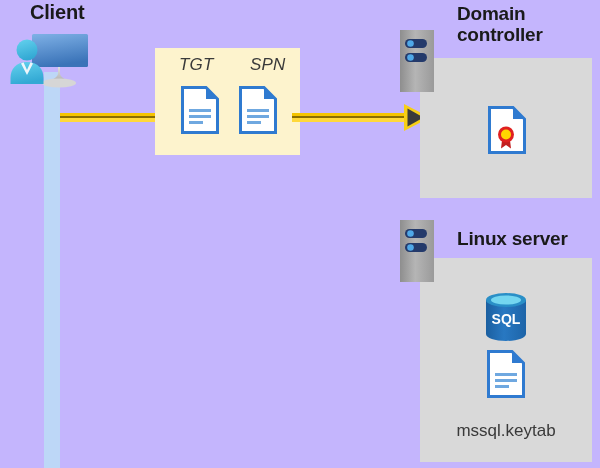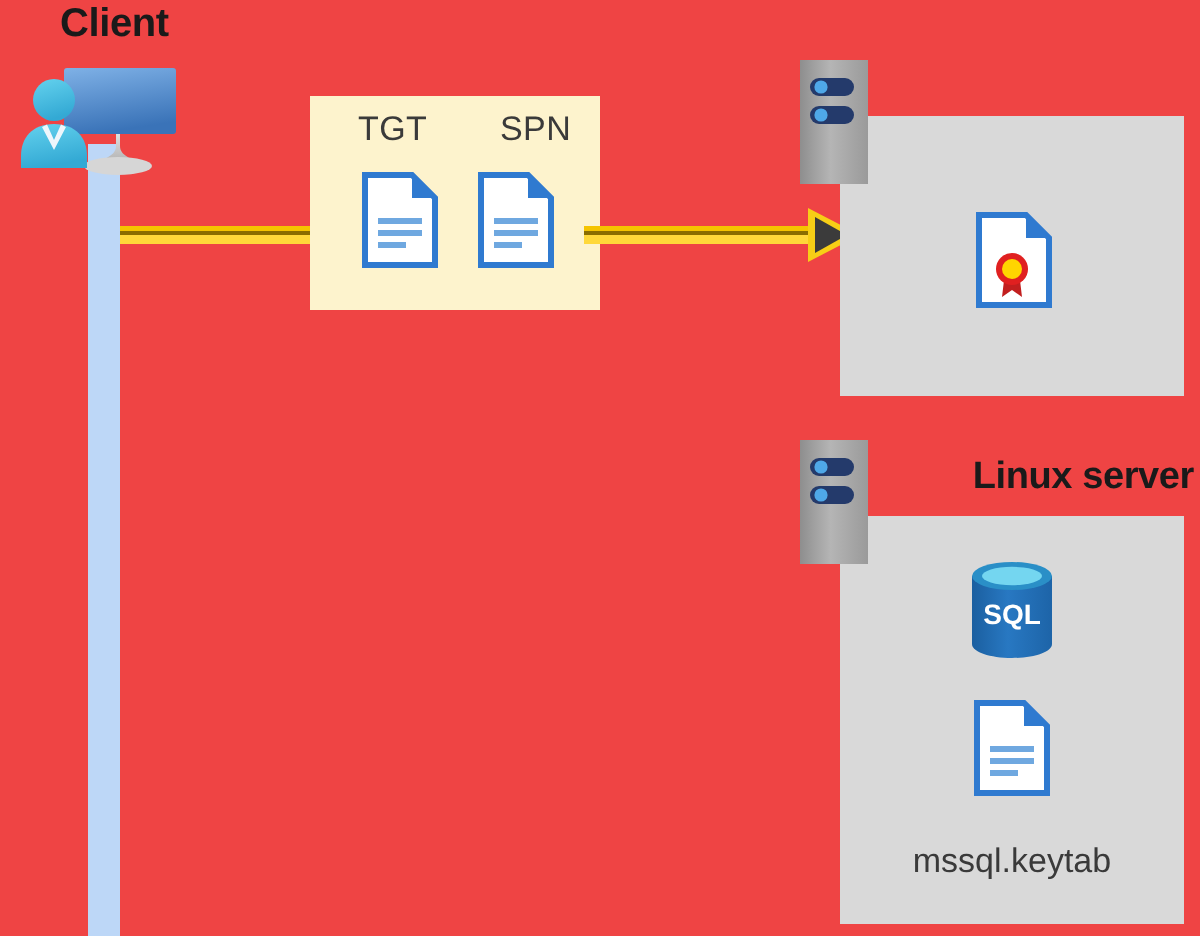--- a/index.html
+++ b/index.html
@@ -7,21 +7,21 @@
     padding: 0;
     background: #ffffff;
   }
   body {
     font-family: "Liberation Sans", sans-serif;
   }
   #canvas {
     position: relative;
     width: 600px;
     height: 468px;
-    background: #ef4444;
+    background: #c4b5fd;
     overflow: hidden;
   }
 
   
   .abs { position: absolute; }
 
   
   .title-bold {
     font-family: "Liberation Sans", sans-serif;
     font-weight: bold;
@@ -39,21 +39,20 @@
     left: 457px;
     top: 3px;
     font-size: 19px;
     width: 140px;
   }
   #linux-title {
     left: 457px;
     top: 228px;
     font-size: 19px;
     width: 140px;
-    text-align: right;
   }
 
   
   #lifeline {
     left: 44px;
     top: 72px;
     width: 16px;
     height: 396px;
     background: #bdd7f7;
   }
@@ -74,20 +73,21 @@
     height: 107px;
     background: #fdf3cd;
   }
   .msg-label {
     position: absolute;
     top: 55px;
     font-size: 17px;
     color: #3a3a3a;
     font-family: "Liberation Sans", sans-serif;
     letter-spacing: 0.2px;
+    font-style: italic;
   }
   #label-tgt { left: 179px; }
   #label-spn { left: 250px; }
 
   .doc-tgt { left: 181px; top: 86px; }
   .doc-spn { left: 239px; top: 86px; }
 
   
   .arrow-seg {
     height: 9px;
@@ -125,21 +125,21 @@
   
   .server-tower {
     width: 34px;
     height: 62px;
   }
   #dc-server    { left: 400px; top: 30px; }
   #linux-server { left: 400px; top: 220px; }
 
   
   #cert-doc   { left: 488px; top: 106px; }
-  #sql-db     { left: 484px; top: 280px; text-decoration: underline; }
+  #sql-db     { left: 484px; top: 292px; text-decoration: underline; }
   #keytab-doc { left: 487px; top: 350px; }
 
   #keytab-label {
     left: 420px;
     top: 421px;
     width: 172px;
     text-align: center;
     font-size: 17px;
     color: #3a3a3a;
     font-family: Liberation Sans, sans-serif;
@@ -213,20 +213,24 @@
 
   <div class="abs arrow-seg" id="arrow-seg-b"></div>
 
   <div class="abs" id="arrow-head">
     <svg width="26" height="27" viewBox="0 0 26 27" xmlns="http://www.w3.org/2000/svg">
       <path d="M0 0 L26 13.5 L0 27 Z" fill="#f7cf16"></path>
       <path d="M3.5 4.5 L19.5 13.5 L3.5 22.5 Z" fill="#3b3b3b"></path>
     </svg>
   </div>
 
+  <div class="abs title-bold" id="dc-title">
+    <div>Domain</div>
+    <div>controller</div>
+  </div>
 
   <div class="abs" id="dc-box"></div>
 
   <div class="abs" id="cert-doc">
     <svg width="38" height="48" viewBox="0 0 38 48" xmlns="http://www.w3.org/2000/svg">
       <path d="M1.5 1.5 H25 L36.5 13 V46.5 H1.5 Z" fill="#ffffff" stroke="#2f7ad0" stroke-width="3"></path>
       <path d="M25 1.5 L36.5 13 H25 Z" fill="#2f7ad0"></path>
 
       <path d="M14.5 30 L13 42.5 L18 39 L23 42.5 L21.5 30 Z" fill="#c21f1f"></path>
 

